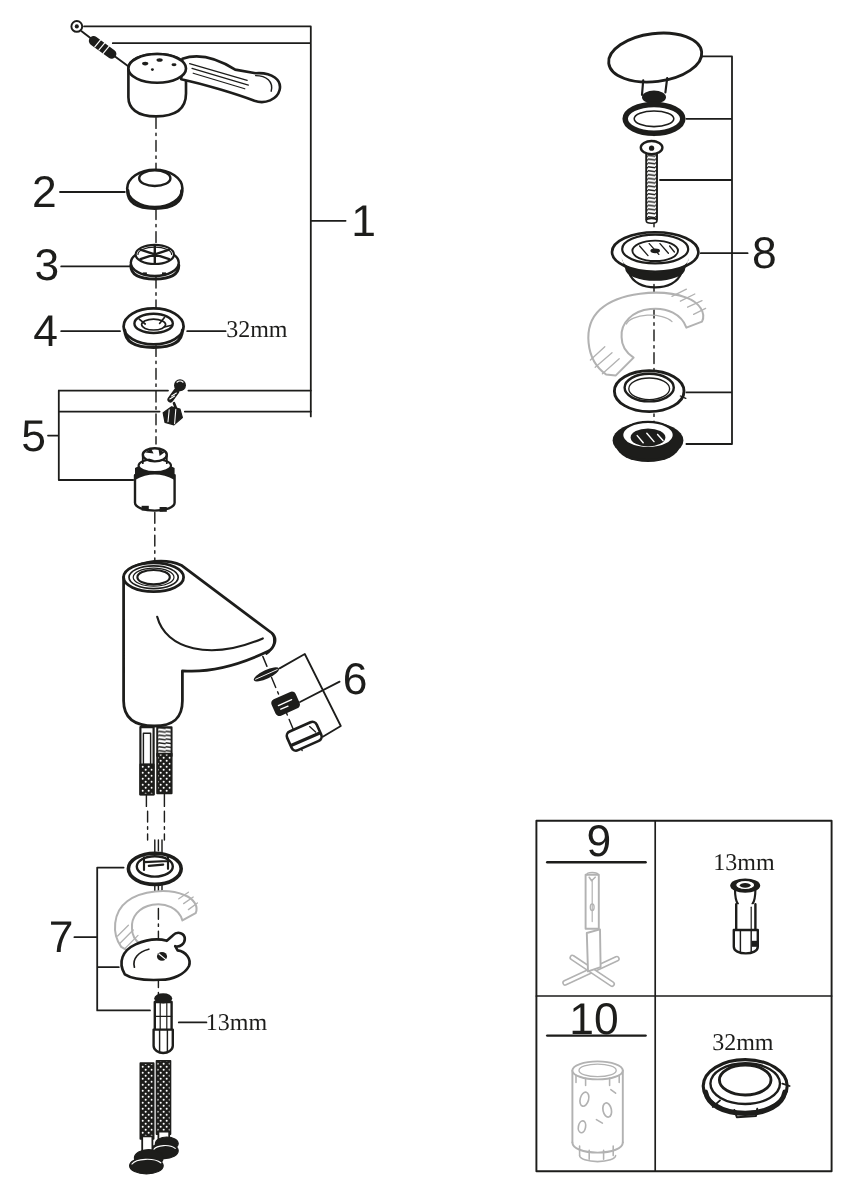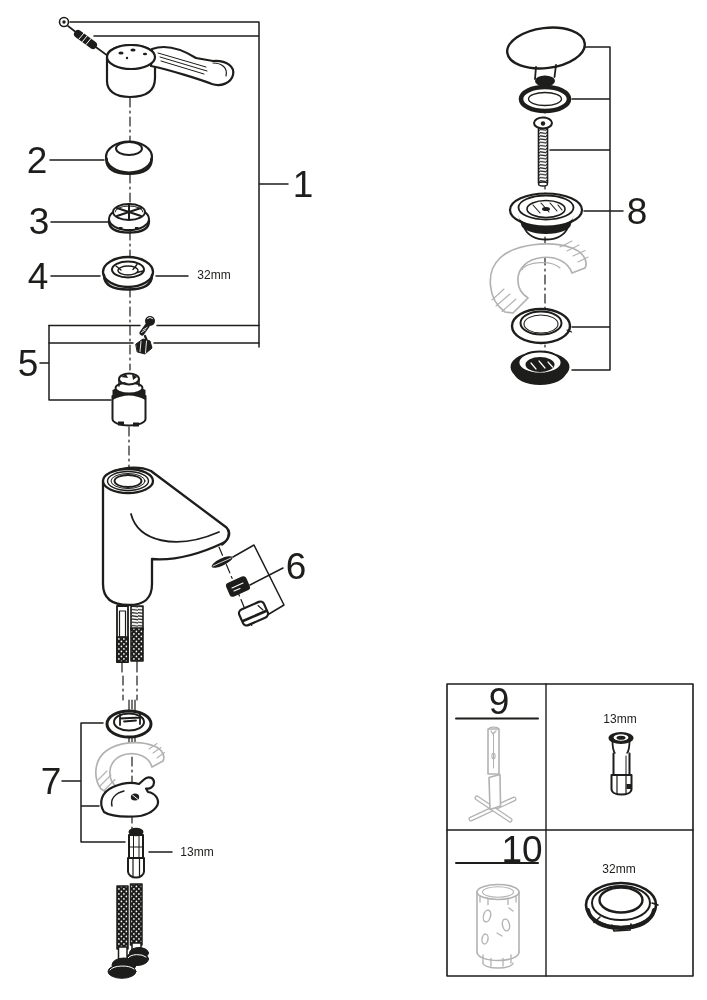--- a/index.html
+++ b/index.html
@@ -1,21 +1,21 @@
 <!DOCTYPE html>
 <html><head>
 <meta charset="utf-8">
 <style>
   html,body{margin:0;padding:0;background:#fff;}
   .stage{position:relative;width:707px;height:1000px;background:#fff;overflow:hidden;
          font-family:"Liberation Sans", sans-serif;color:#1d1d1b;}
   .stage svg{position:absolute;left:0;top:0;}
   .lbl{position:absolute;transform:translate(-50%,-50%);white-space:nowrap;color:#1d1d1b;line-height:1;}
   .num{font-size:37px;}
-  .mm{font-size:12px;}
+  .mm{font-size:20px;font-family:Liberation Serif, serif;}
 </style>
 </head>
 <body>
 
 <div class="stage">
 
 <svg width="707" height="1000" viewBox="0 0 707 1000" fill="none" stroke-linecap="round" stroke-linejoin="round">
   <defs>
     <pattern id="threads" width="6" height="3.2" patternUnits="userSpaceOnUse">
       <rect width="6" height="3.2" fill="#fff"></rect>
@@ -315,20 +315,20 @@
 
   <div class="lbl num" style="left:303px;top:184px">1</div>
   <div class="lbl num" style="left:37px;top:160px">2</div>
   <div class="lbl num" style="left:39px;top:221px">3</div>
   <div class="lbl num" style="left:38px;top:276px">4</div>
   <div class="lbl num" style="left:28px;top:363px">5</div>
   <div class="lbl num" style="left:296px;top:566px">6</div>
   <div class="lbl num" style="left:51px;top:781px">7</div>
   <div class="lbl num" style="left:637px;top:211px">8</div>
   <div class="lbl num" style="left:499px;top:701px">9</div>
-  <div class="lbl num" style="left:522px;top:849px">10</div>
+  <div class="lbl num" style="left:495px;top:849px">10</div>
 
   <div class="lbl mm" style="left:214px;top:275px">32mm</div>
   <div class="lbl mm" style="left:197px;top:852px">13mm</div>
   <div class="lbl mm" style="left:620px;top:719px">13mm</div>
   <div class="lbl mm" style="left:619px;top:869px">32mm</div>
 
 </div>
 
 </body></html>

